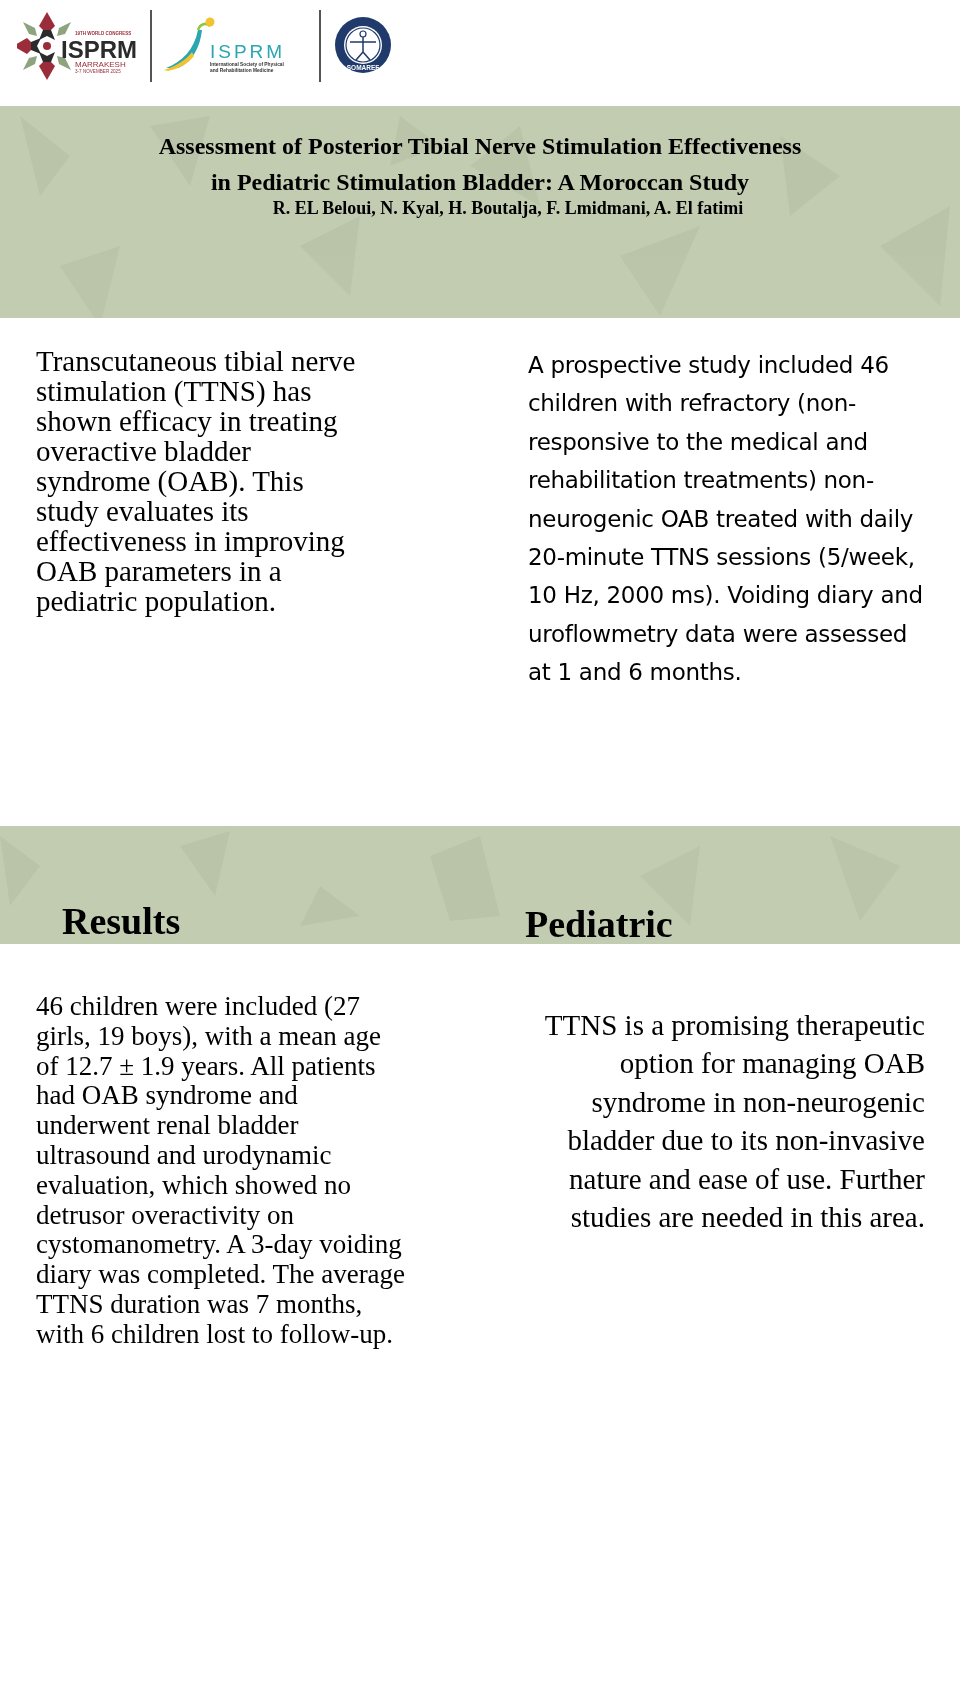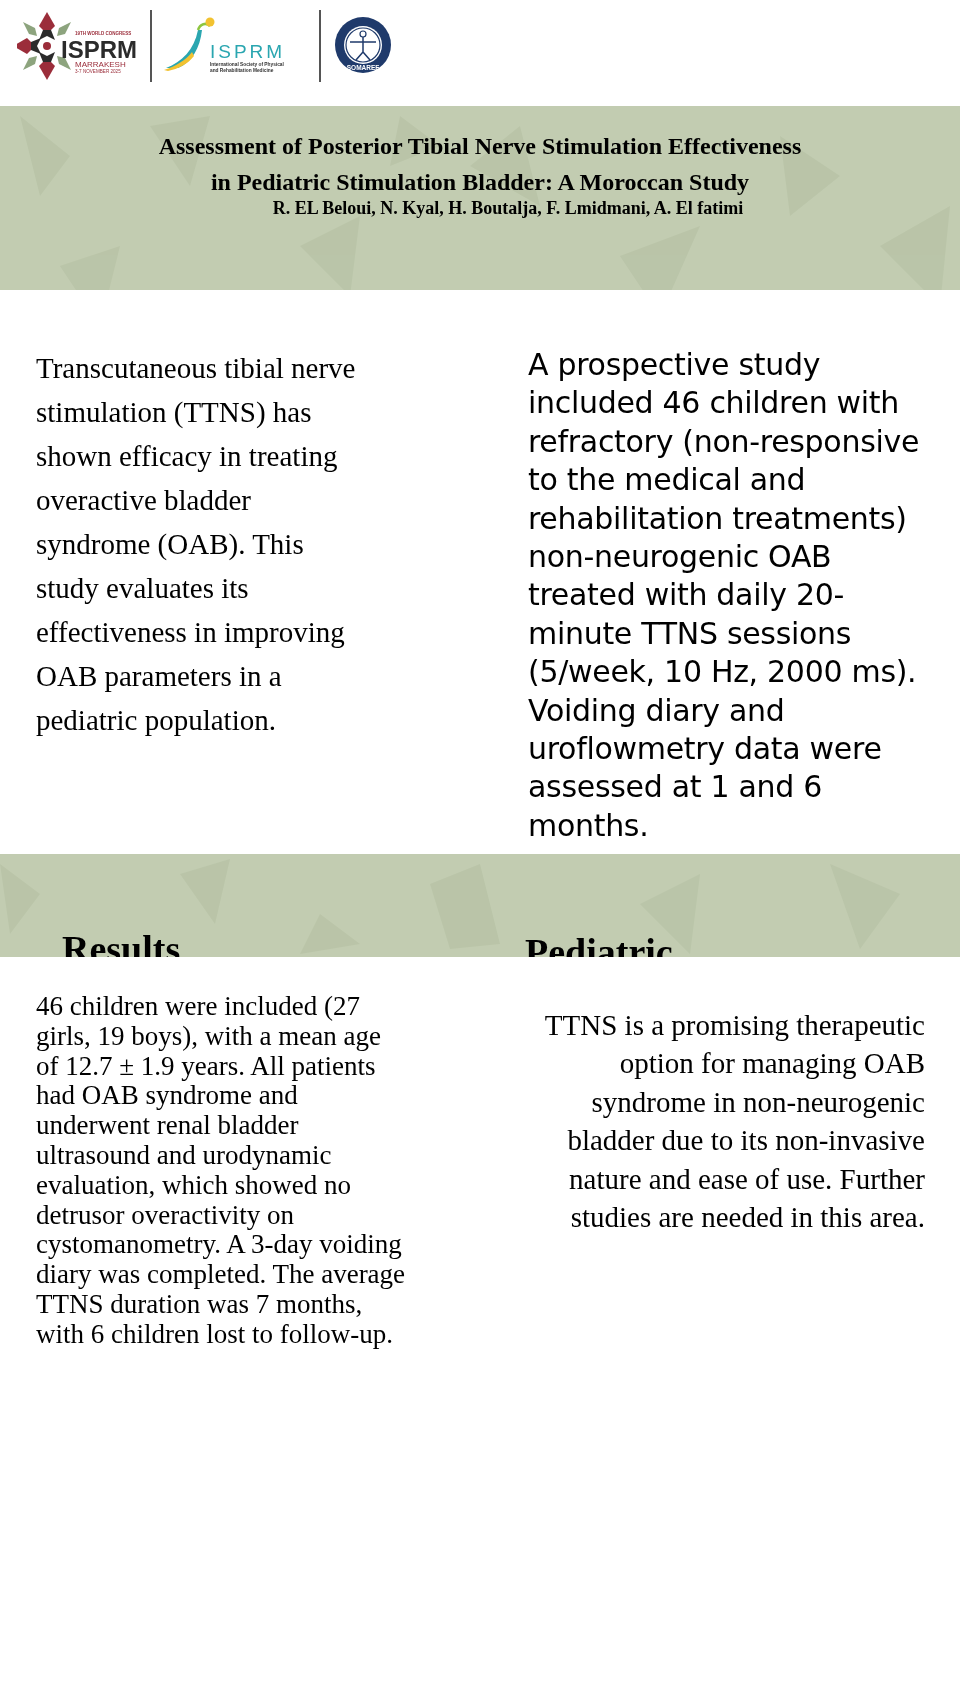--- a/index.html
+++ b/index.html
@@ -6,35 +6,35 @@
   body { width: 960px; height: 1707px; position: relative; overflow: hidden; font-family: "Liberation Serif", serif; color: #000; }
 
   .logo-bar { position: absolute; left: 0; top: 0; width: 960px; height: 106px; background: #fff; }
   .logo1 { position: absolute; left: 17px; top: 8px; width: 120px; height: 76px; }
   .divider { position: absolute; width: 2px; background: #555; top: 10px; height: 72px; }
   .logo2 { position: absolute; left: 164px; top: 16px; width: 140px; height: 60px; }
   .logo3 { position: absolute; left: 334px; top: 16px; width: 58px; height: 58px; }
 
   .band { position: absolute; left: 0; width: 960px; background: #c2ccb1; overflow: hidden; }
   .band svg.pattern { position: absolute; left: 0; top: 0; }
-  .band1 { top: 106px; height: 184px; }
-  .band2 { top: 854px; height: 103px; }
+  .band1 { top: 106px; height: 212px; }
+  .band2 { top: 826px; height: 118px; }
 
   .title { position: absolute; left: 0; width: 960px; text-align: center; font-weight: bold; font-size: 24px; line-height: 36px; }
   .title1 { top: 22px; }
   .title2 { top: 58px; }
   .authors { position: absolute; left: 0; top: 92px; width: 940px; text-align: center; font-weight: bold; font-size: 18px; padding-left: 38px; }
 
   .heading { position: absolute; font-weight: bold; font-size: 38px; margin-top: 36px; }
 
   .body-serif { position: absolute; font-family: "Liberation Serif", serif; }
   .body-sans { position: absolute; font-family: "DejaVu Sans", sans-serif; }
 
-  .bg-text { left: 36px; top: 346px; width: 330px; font-size: 29px; line-height: 44px; }
-  .methods-text { left: 528px; top: 346px; width: 400px; font-size: 30px; line-height: 38.4px; letter-spacing: -0.3px; }
+  .bg-text { left: 36px; top: 346px; width: 330px; font-size: 29px; line-height: 30px; }
+  .methods-text { left: 528px; top: 346px; width: 400px; font-size: 23px; line-height: 38.4px; letter-spacing: -0.3px; }
   .results-text { left: 36px; top: 992px; width: 370px; font-size: 27px; line-height: 29.8px; }
   .results-text p { margin: 0; }
   .concl-text { left: 525px; top: 1006px; width: 400px; font-size: 29px; line-height: 38.4px; text-align: right; }
 </style>
 </head>
 <body>
 
 <div class="logo-bar">
 
   <div class="logo1">

